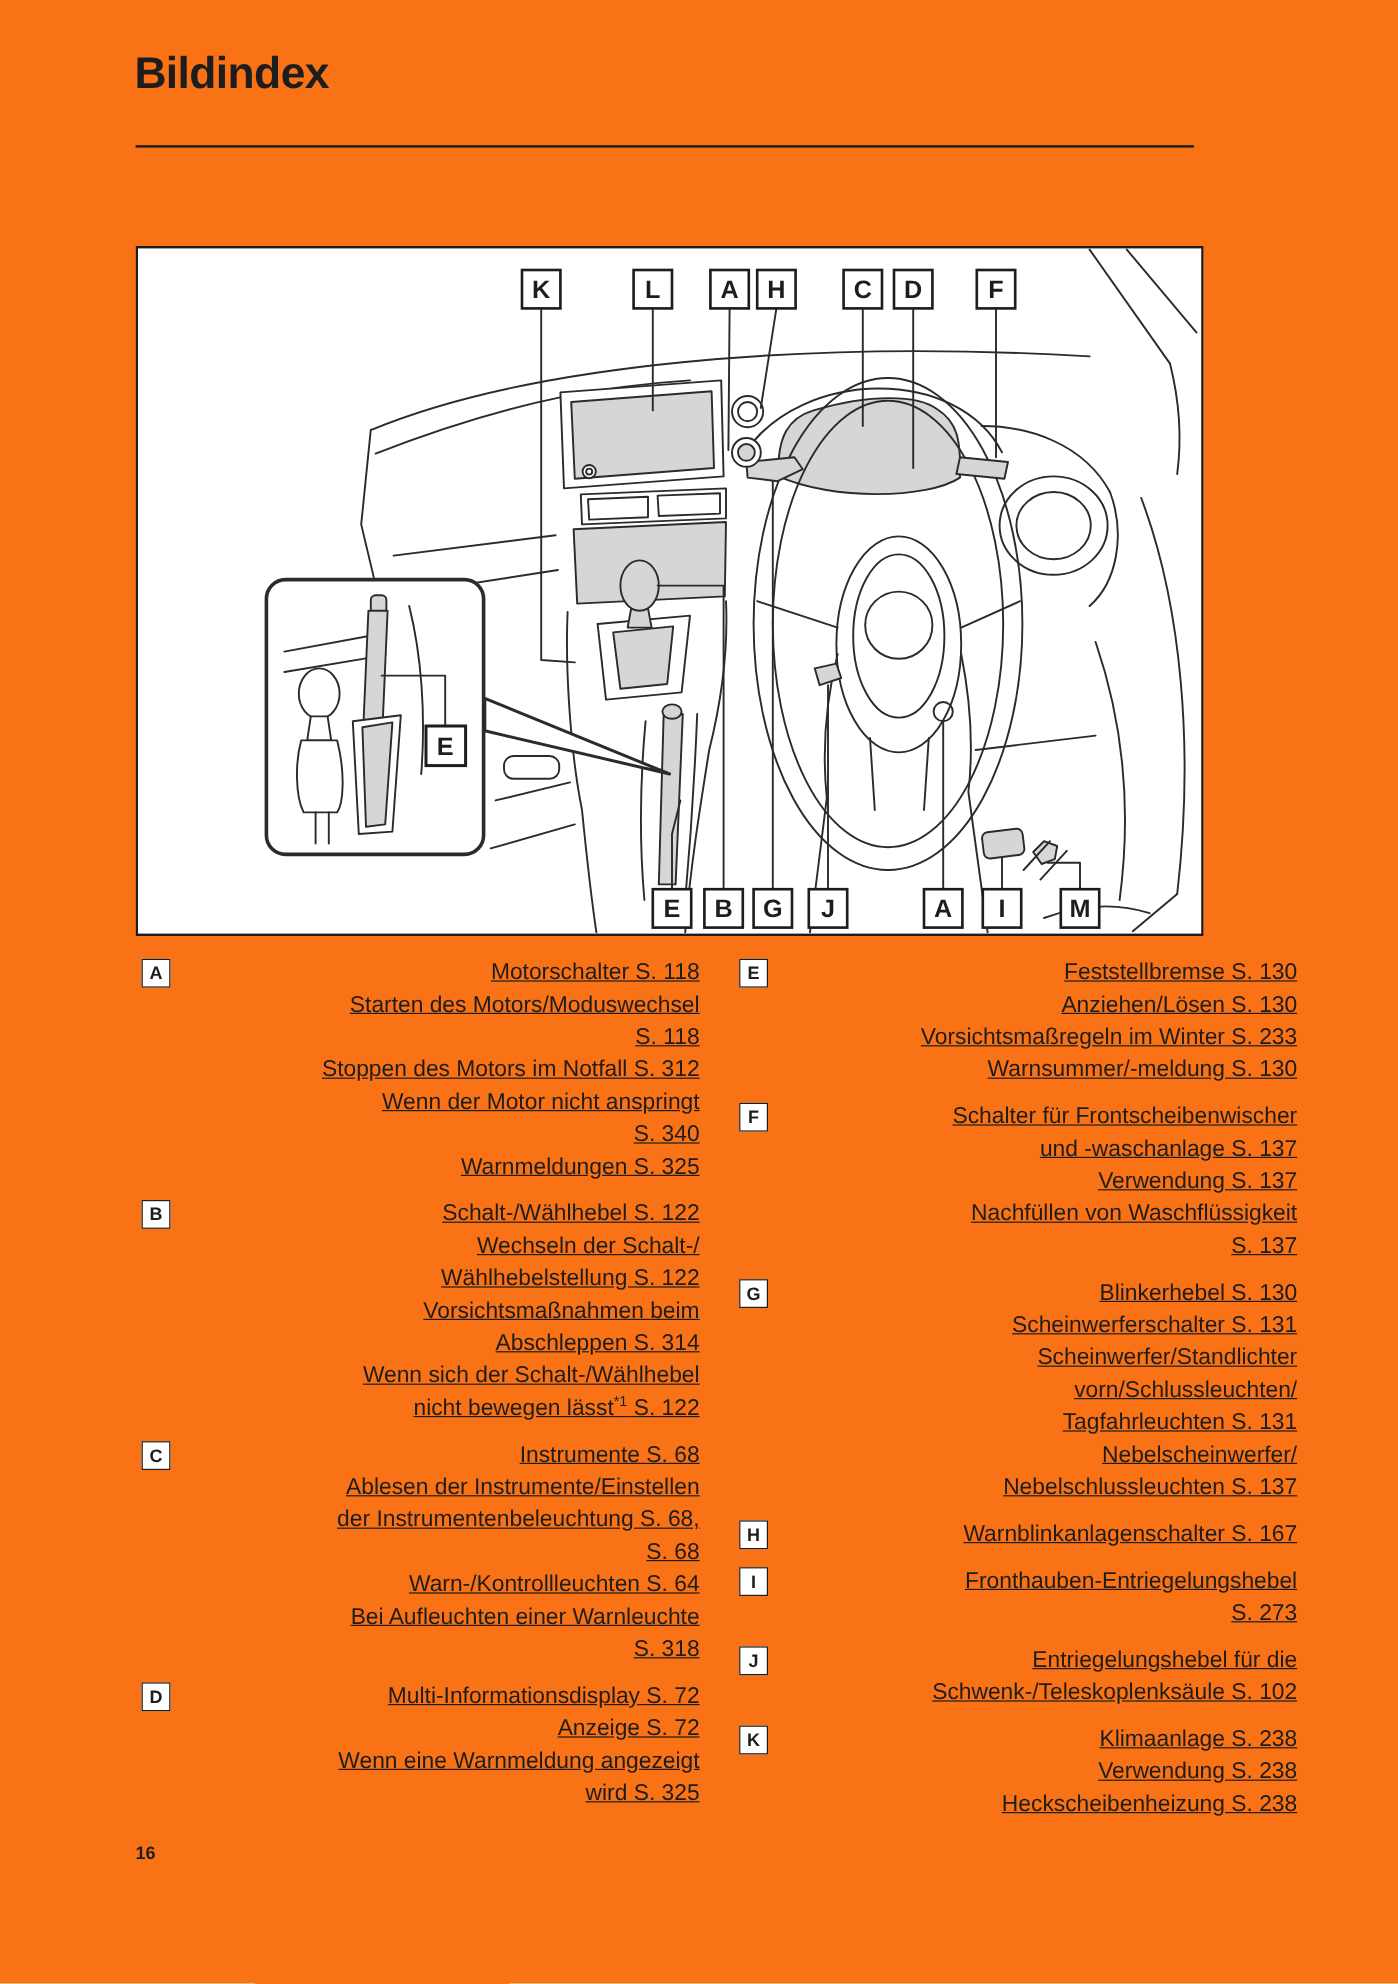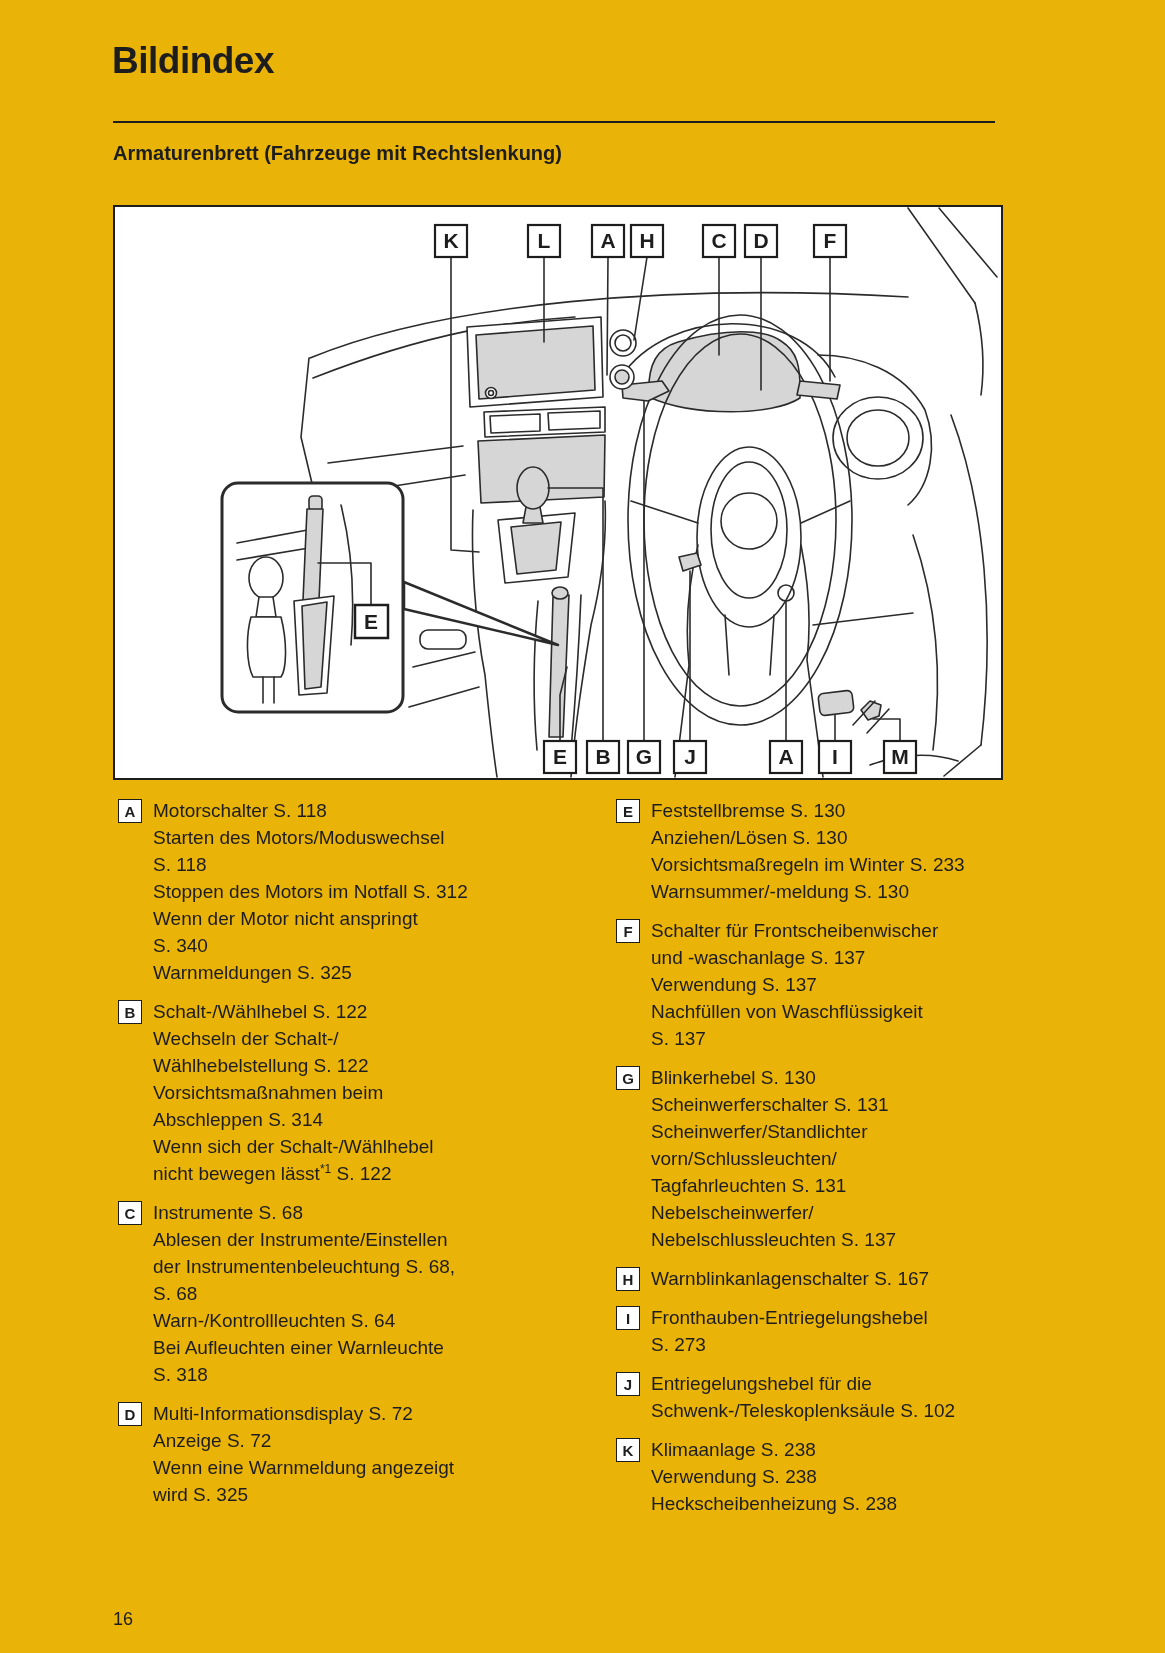--- a/index.html
+++ b/index.html
@@ -1,51 +1,51 @@
 <!DOCTYPE html>
 <html lang="de"><head>
 <meta charset="utf-8">
 <style>
   html,body{margin:0;padding:0;background:#e8e8e8;}
   .page{
-    position:relative;width:1165px;height:1653px;background:#eab308;
+    position:relative;width:1165px;height:1653px;background:#f97316;
     font-family:"Liberation Sans",sans-serif;color:#1d1d1d;overflow:hidden;
     margin:0 auto;
+    text-align:right;
   }
   .title{
     position:absolute;left:112px;top:40px;font-size:37px;font-weight:bold;
     letter-spacing:-0.5px;margin:0;
   }
   .rule{position:absolute;left:113px;top:121px;width:882px;height:2px;background:#1d1d1d;}
   .subtitle{
     position:absolute;left:113px;top:142px;font-size:20px;font-weight:bold;margin:0;
   }
   .diagram{position:absolute;left:113px;top:205px;width:890px;height:575px;}
   .legend{position:absolute;width:470px;font-size:19px;line-height:27px;}
   .legend.left{left:113px;top:797px;}
   .legend.right{left:611px;top:797px;}
   .item{display:flex;align-items:flex-start;margin-bottom:12px;}
   .key{
     flex:0 0 auto;width:22px;height:22px;border:1.7px solid #1d1d1d;
     font-size:15px;font-weight:bold;display:flex;align-items:center;justify-content:center;
     margin:2px 11px 0 5px;background:#fff;
   }
-  .lines{flex:1 1 auto;white-space:nowrap;}
+  .lines{flex:1 1 auto;white-space:nowrap;text-decoration:underline;}
   .lines sup{font-size:12px;line-height:0;}
-  .pageno{position:absolute;left:113px;top:1609px;font-size:18px;font-weight:normal;}
+  .pageno{position:absolute;left:113px;top:1536px;font-size:15px;font-weight:bold;}
   svg text.callout{font-family:"Liberation Sans",sans-serif;font-weight:bold;font-size:21px;fill:#1d1d1d;}
 </style>
 </head>
 <body>
 
 <div class="page">
 
   <h1 class="title">Bildindex</h1>
   <div class="rule"></div>
-  <h2 class="subtitle">Armaturenbrett (Fahrzeuge mit Rechtslenkung)</h2>
 
   <div class="diagram">
     <svg viewBox="0 0 890 575" width="890" height="575">
 
       <rect x="1" y="1" width="888" height="573" fill="#ffffff" stroke="#1d1d1d" stroke-width="2"></rect>
 
       <g stroke="#2b2b2b" stroke-width="1.6" fill="none" stroke-linecap="round" stroke-linejoin="round">
 
         <g>
           <path d="M197,153 C330,98 560,78 795,92"></path>

